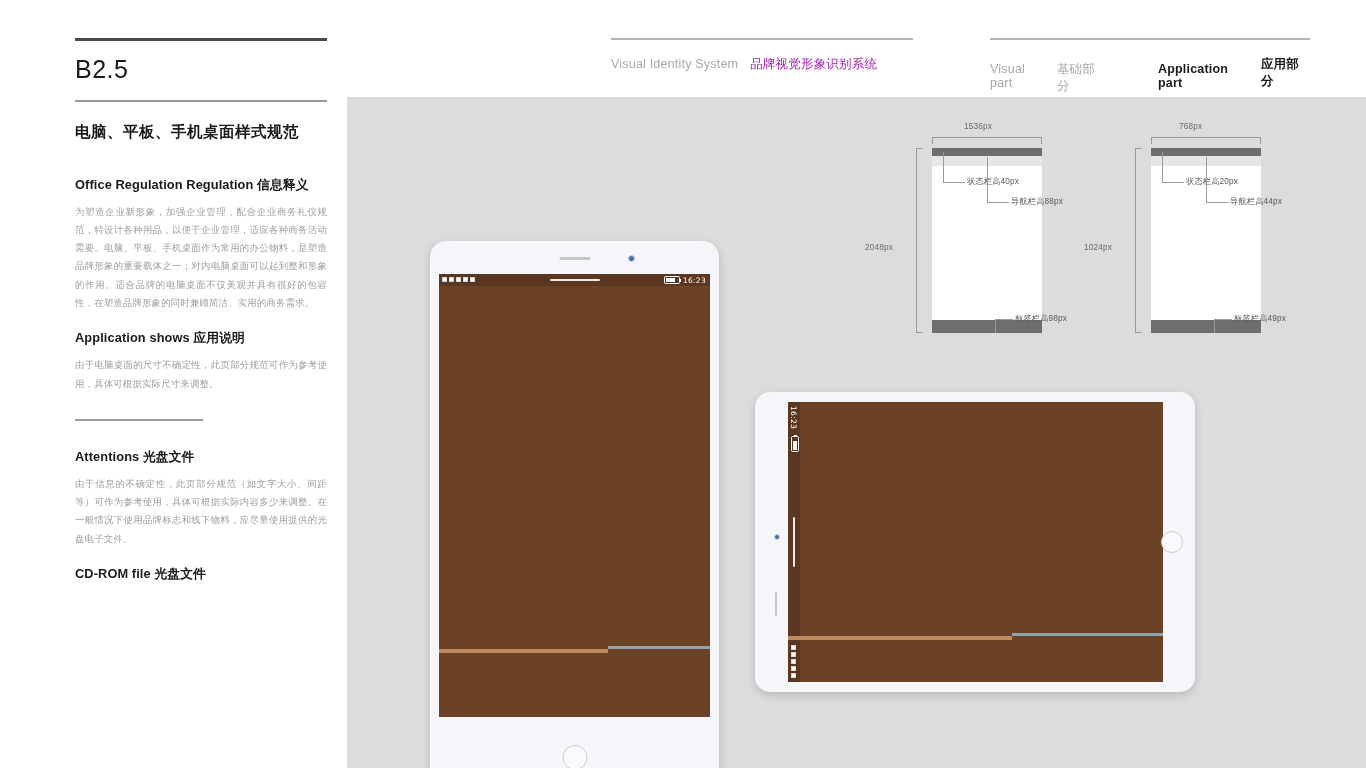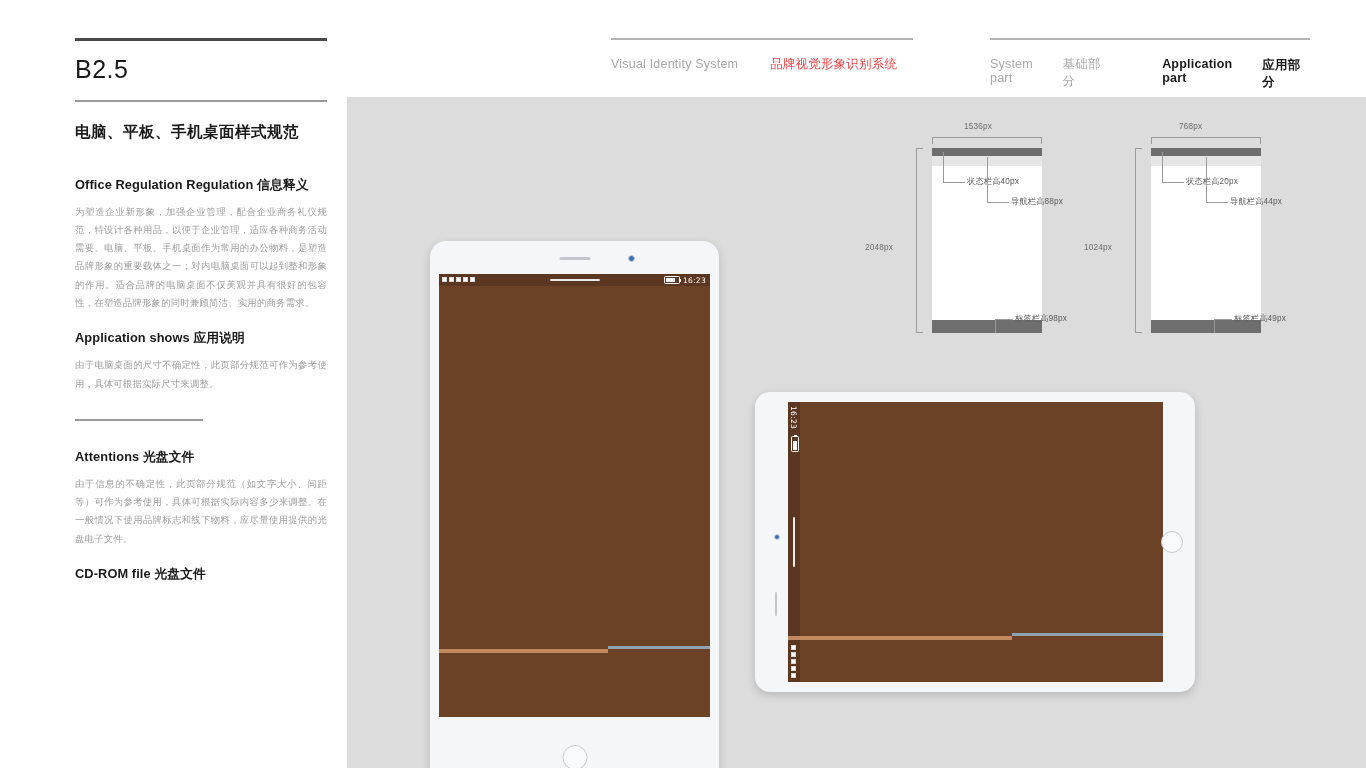--- a/index.html
+++ b/index.html
@@ -38,29 +38,29 @@
     display: flex;
     align-items: baseline;
   }
   .nav-en {
     font-size: 12.5px;
     color: #a8a8a8;
     letter-spacing: 0.2px;
   }
   .nav-cn {
     font-size: 12.5px;
-    color: #ef4444;
-    margin-left: 32px;
+    color: #a21caf;
+    margin-left: 12px;
     letter-spacing: 0.2px;
   }
   .nav-group-1 { left: 611px; top: 38px; width: 302px; }
   .nav-group-2 { left: 990px; top: 38px; width: 320px; }
   .nav-group-2 .nav-en  { color: #a8a8a8; }
   .nav-group-2 .nav-cn  { color: #a8a8a8; margin-left: 8px; }
-  .nav-group-2 .nav-item2 { margin-left: 52px; display: flex; align-items: flex-start; }
+  .nav-group-2 .nav-item2 { margin-left: 52px; display: flex; align-items: flex-end; }
   .nav-group-2 .nav-item2 .nav-en { color: #1a1a1a; font-weight: bold; }
   .nav-group-2 .nav-item2 .nav-cn { color: #1a1a1a; font-weight: bold; margin-left: 8px; }
   .nav-item1 { display: flex; align-items: baseline; }
 
   
   .sidebar {
     position: absolute;
     left: 75px;
     top: 38px;
     width: 252px;
@@ -376,21 +376,21 @@
         <span class="nav-en">Visual Identity System</span>
         <span class="nav-cn">品牌视觉形象识别系统</span>
       </div>
     </div>
   </div>
 
   <div class="nav-group nav-group-2">
     <div class="nav-rule"></div>
     <div class="nav-labels">
       <div class="nav-item1">
-        <span class="nav-en">System part</span>
+        <span class="nav-en">Visual part</span>
         <span class="nav-cn">基础部分</span>
       </div>
       <div class="nav-item2">
         <span class="nav-en">Application part</span>
         <span class="nav-cn">应用部分</span>
       </div>
     </div>
   </div>
 
 </div>

